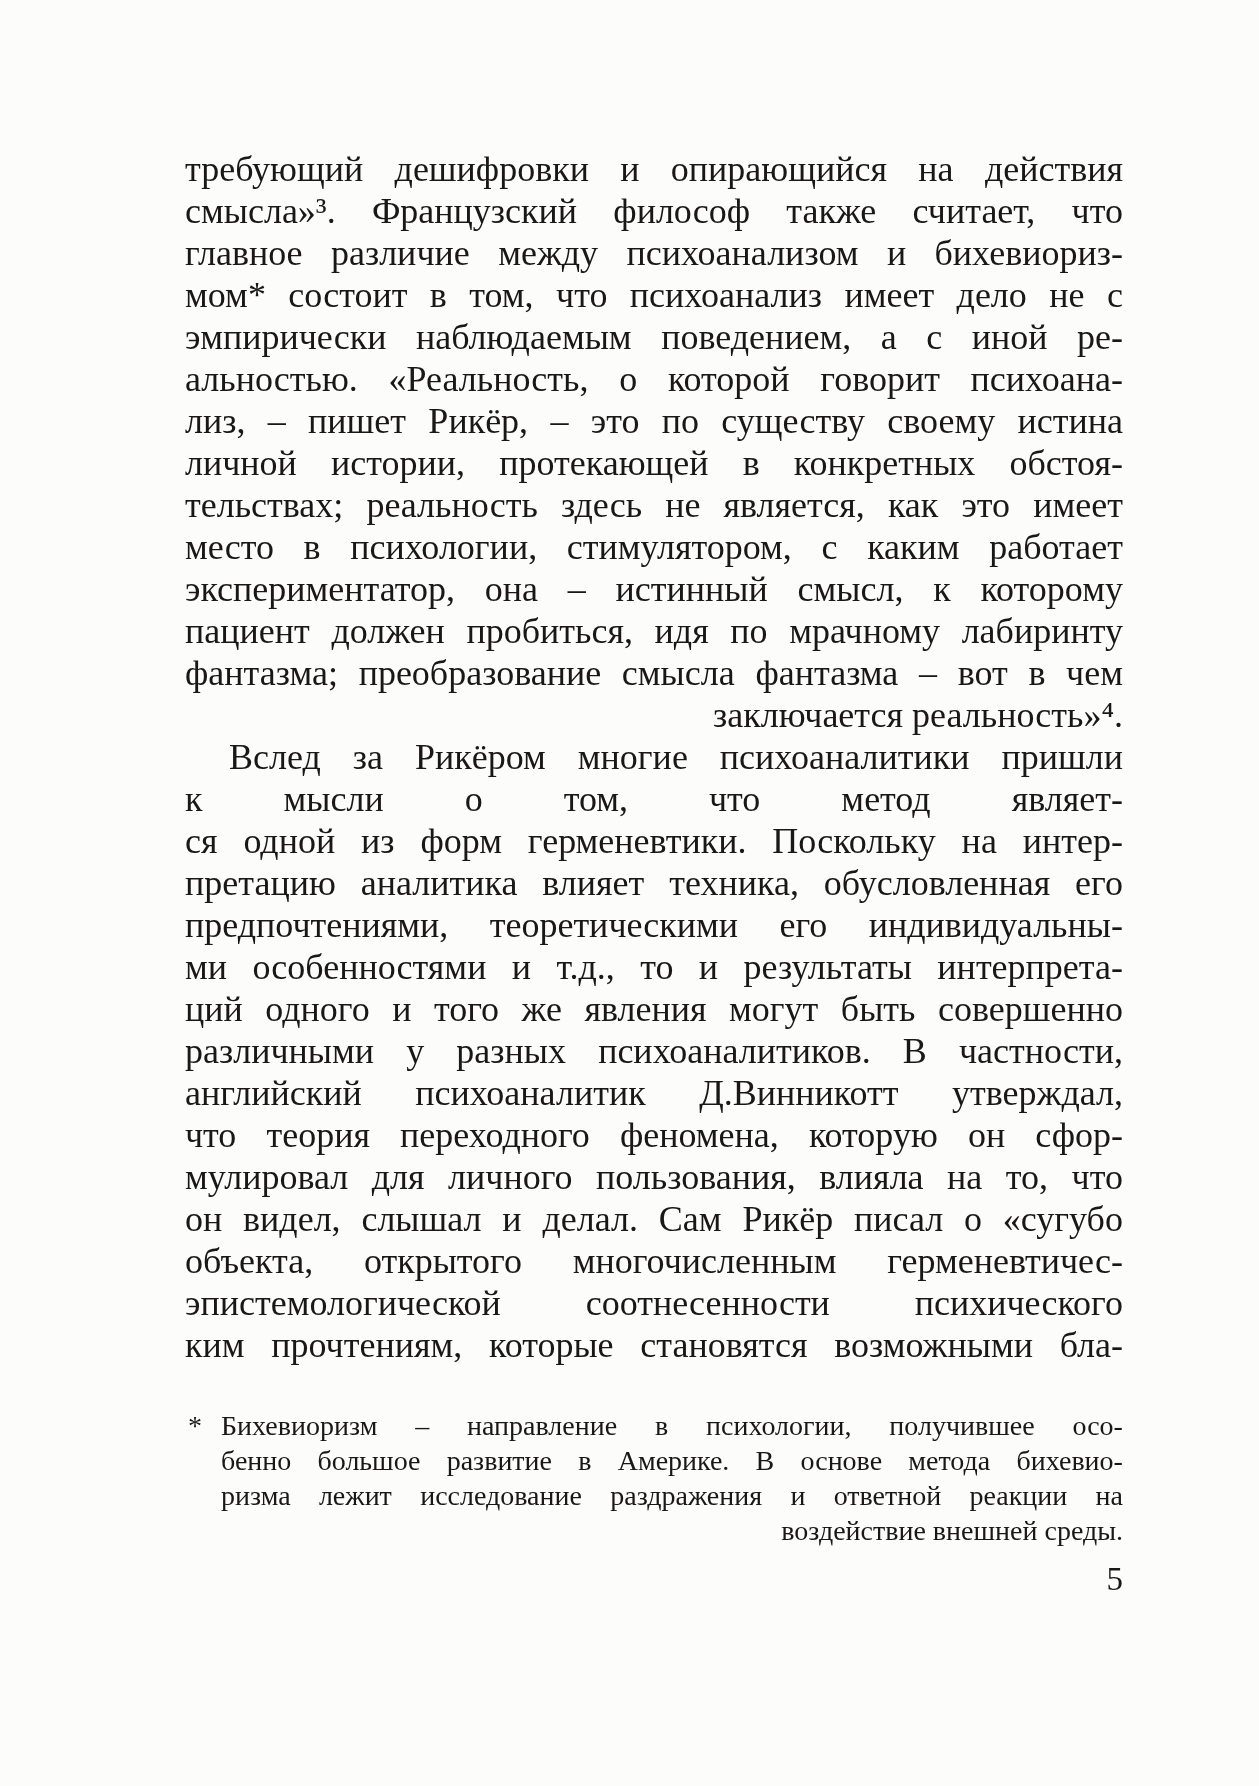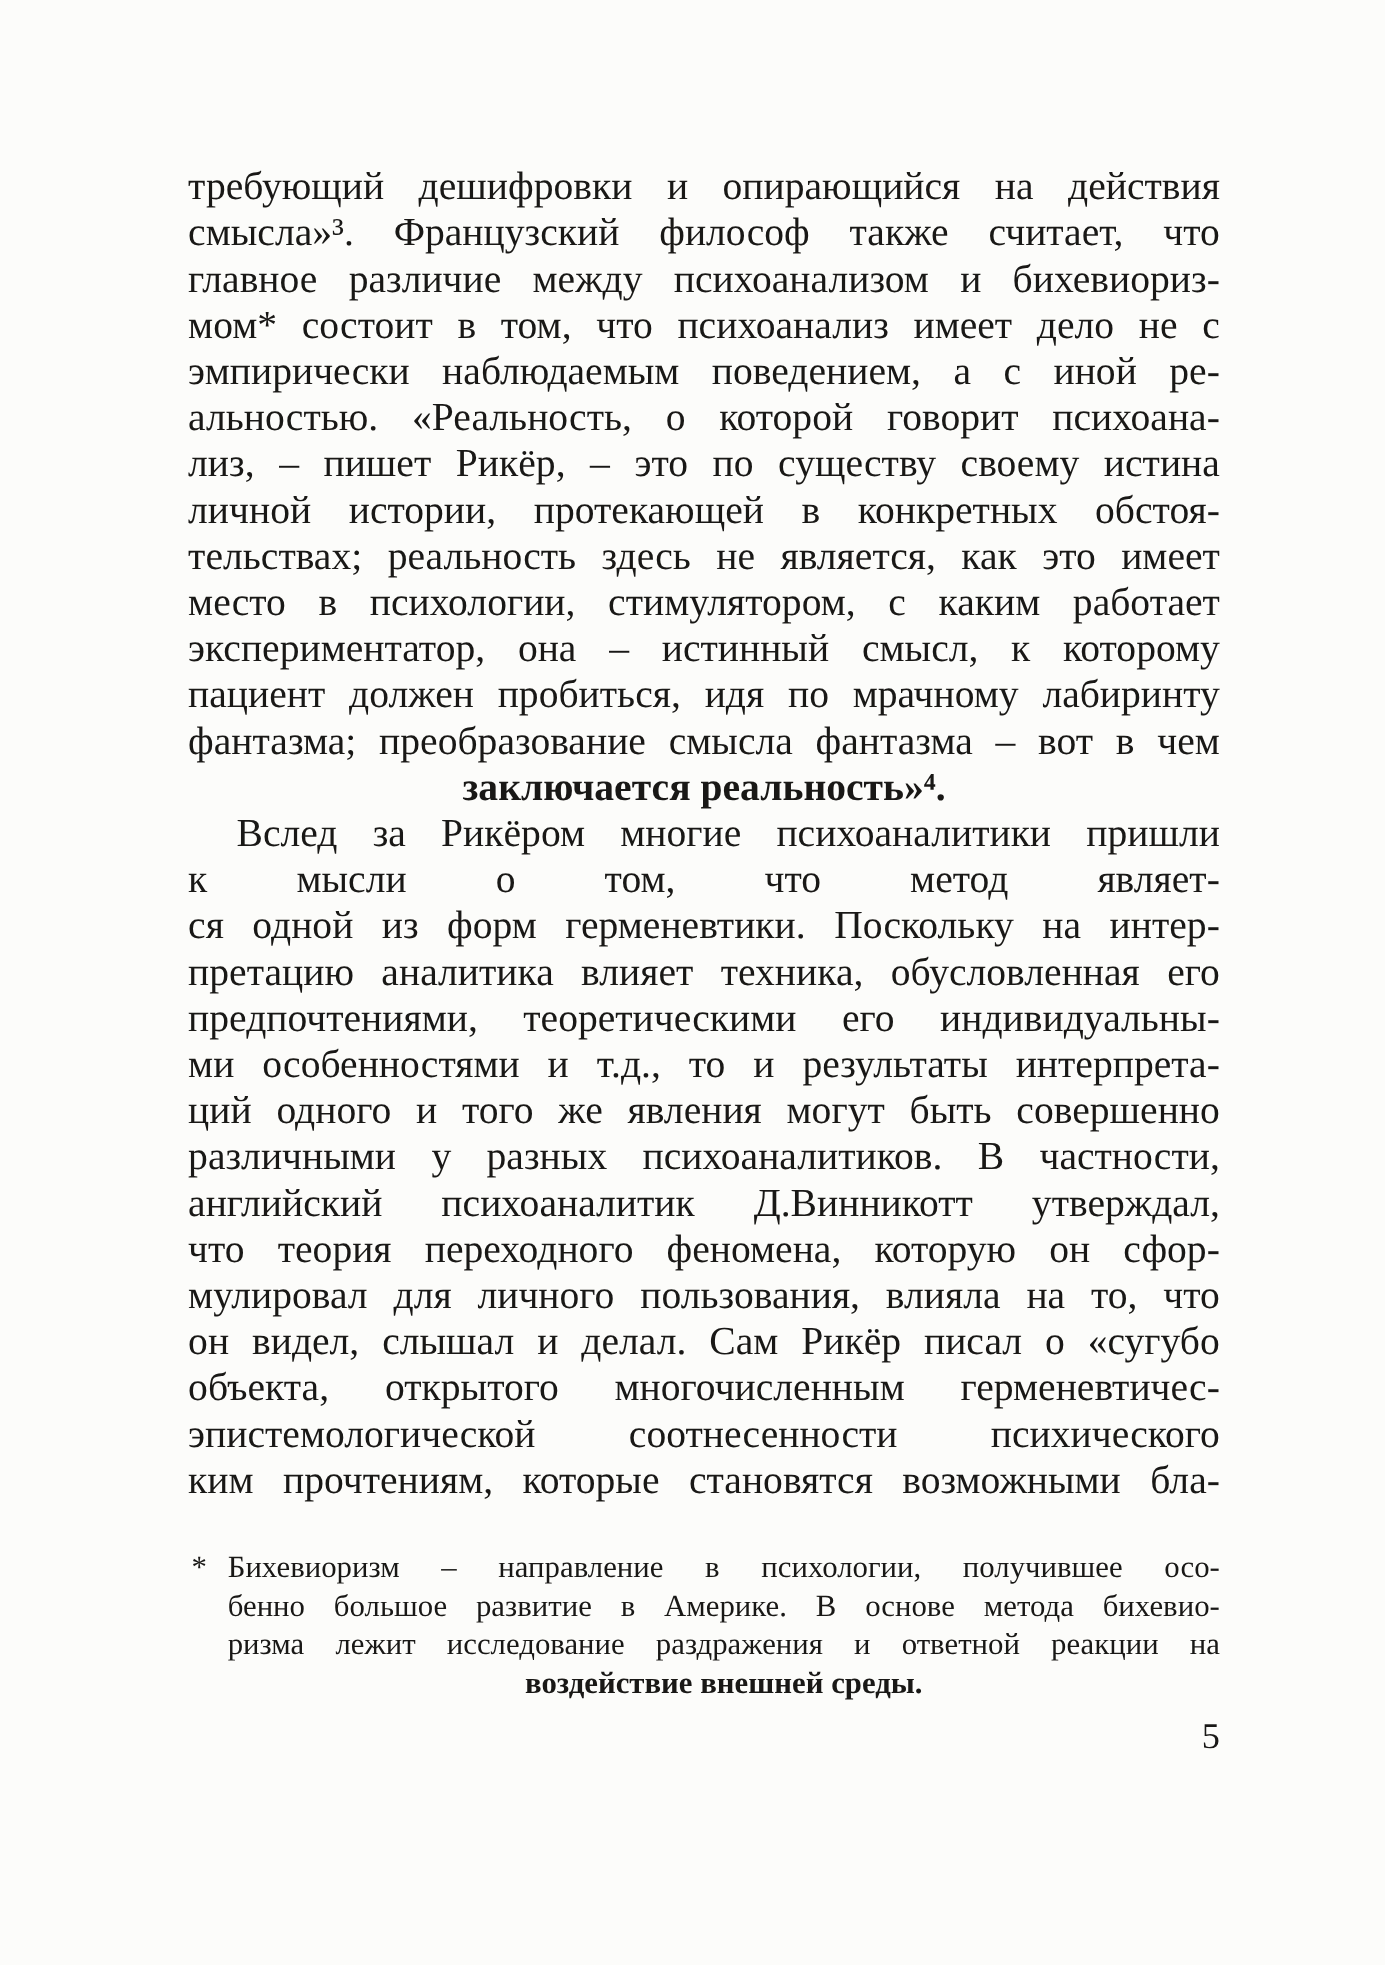--- a/index.html
+++ b/index.html
@@ -8,28 +8,28 @@
     width:1259px;
     height:1786px;
     margin:0 auto;
     background:#fcfcfa;
     color:#191816;
     font-family:"Liberation Serif","DejaVu Serif",serif;
     overflow:hidden;
   }
   .content {
     position:absolute;
-    left:171px;
+    left:185px;
     top:148px;
     width:938px;
   }
   .main { font-size:36px; line-height:42px; }
   .line { display:flex; justify-content:space-between; }
   .line span { white-space:pre; }
-  .line.last { justify-content:center; gap:0.25em;font-weight:bold; }
+  .line.last { justify-content:flex-end; gap:0.25em; }
   .line.indent { padding-left:44px;align-items:center; }
   .footnote {
     position:relative;
     margin-top:42px;
     padding-left:36px;
     font-size:28px;
     line-height:35px;
   }
   .fn-marker {
     position:absolute;

